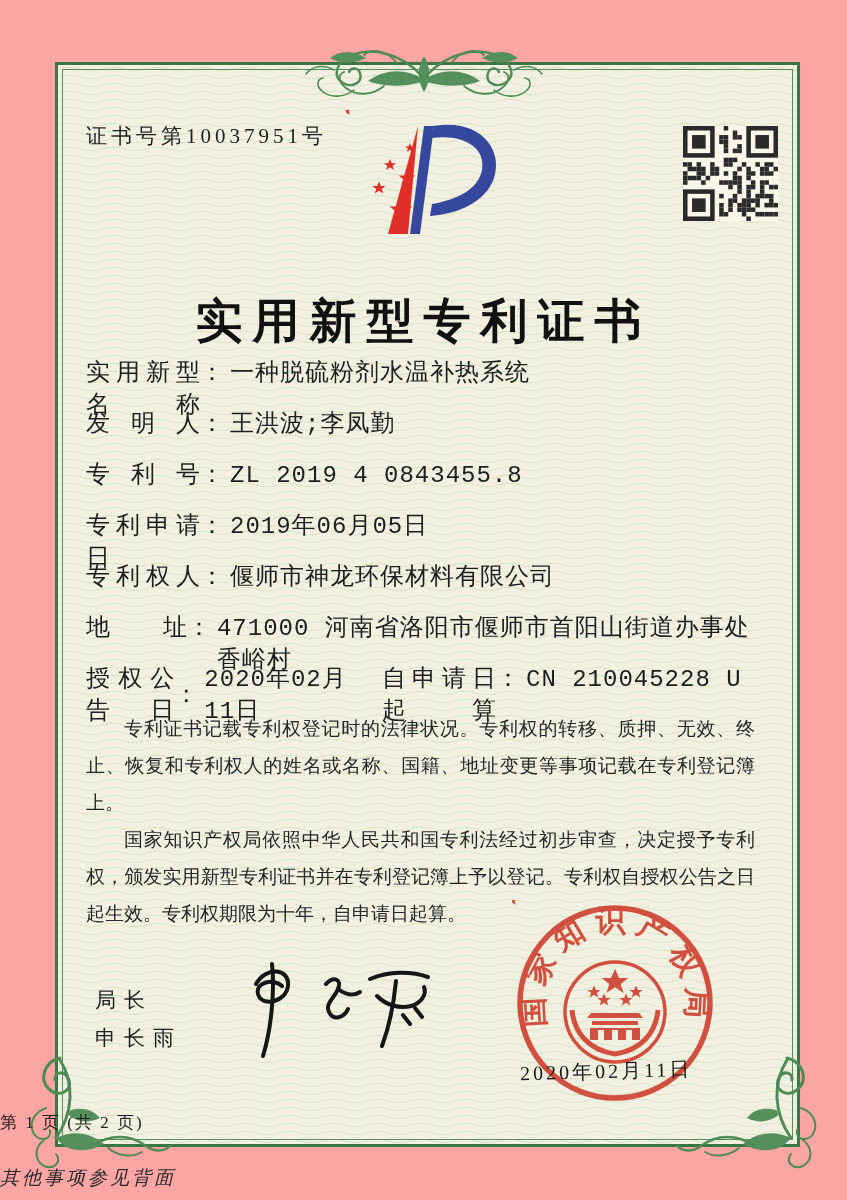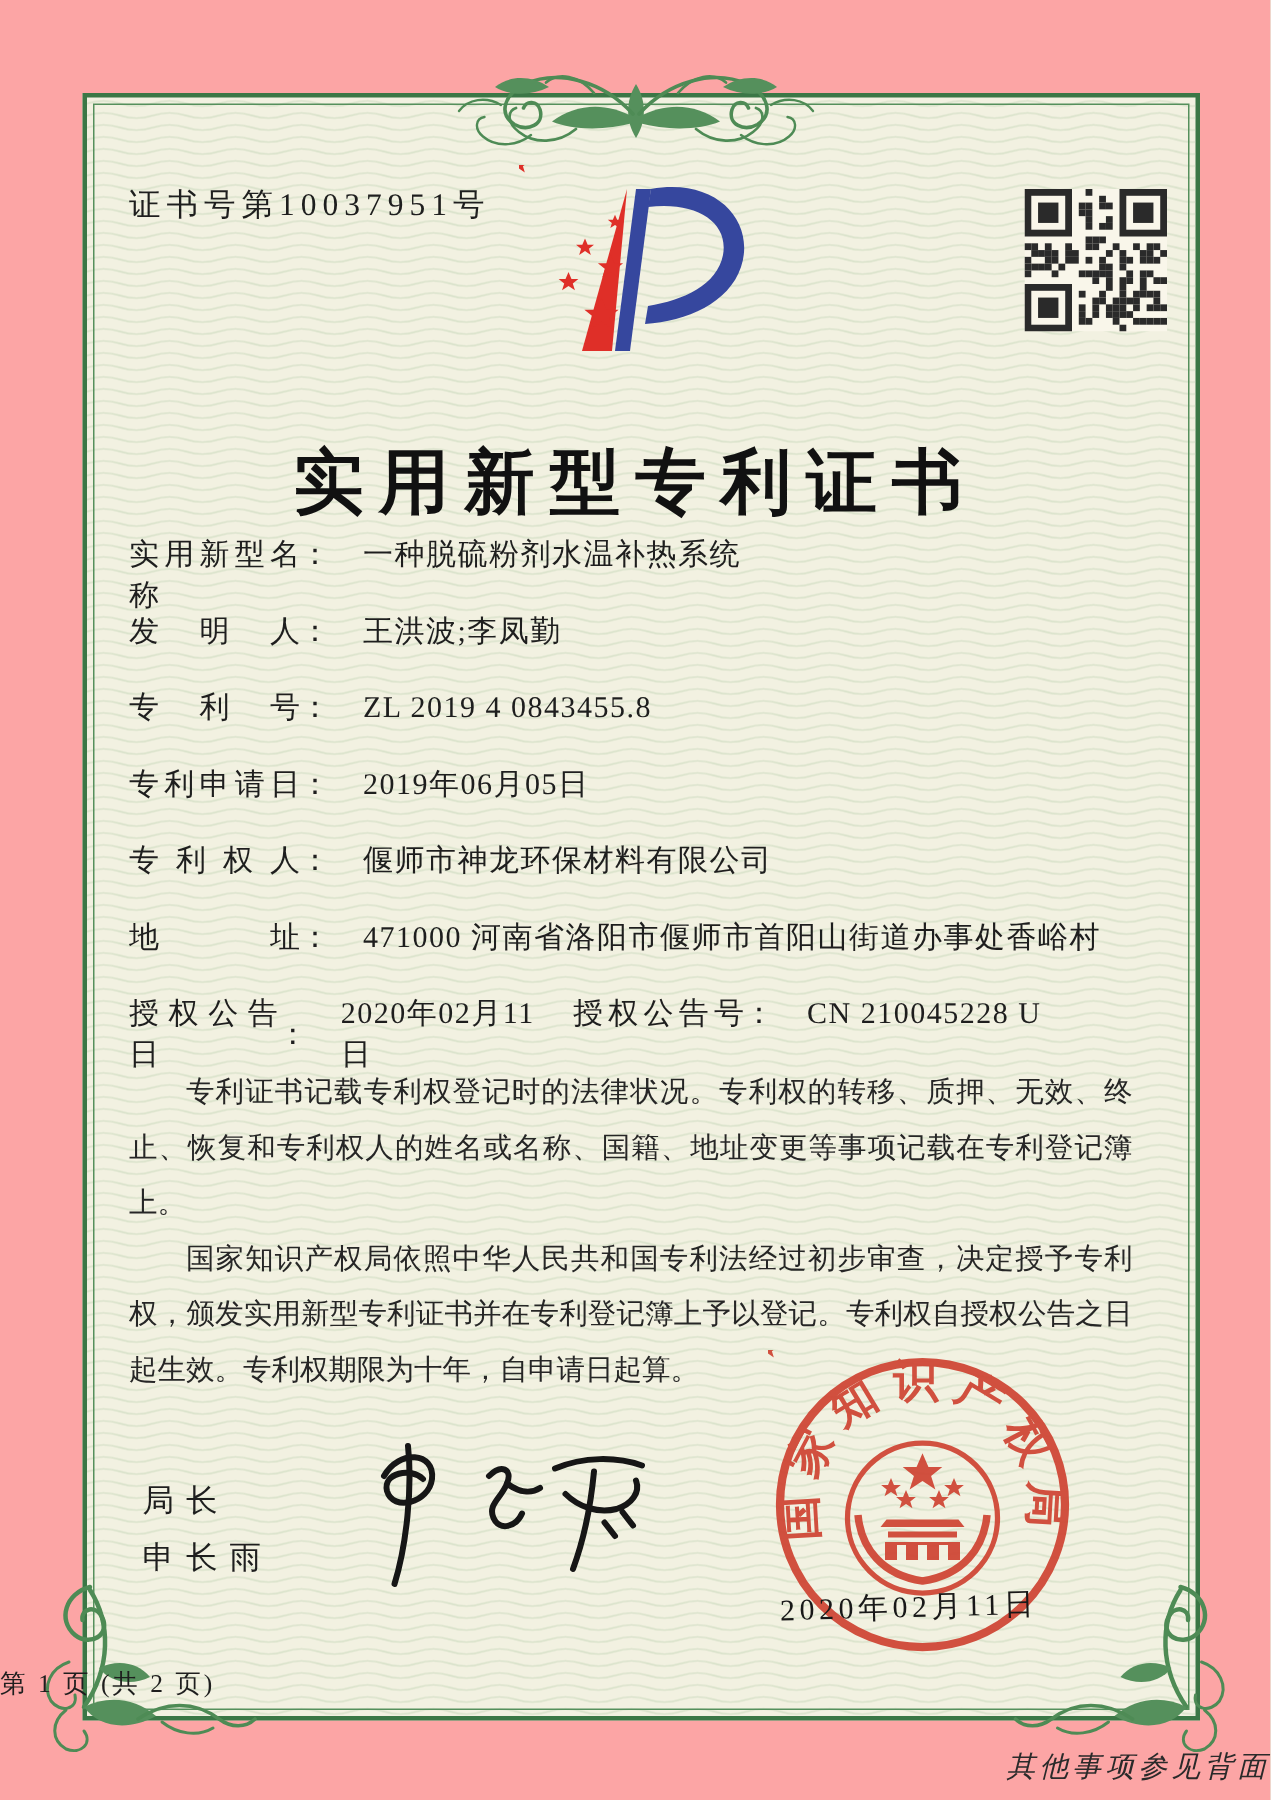--- a/index.html
+++ b/index.html
@@ -18,39 +18,39 @@
   .ornament-top { position:absolute; left:304px; top:34px; width:240px; height:84px; }
   .corner-orn { position:absolute; width:150px; height:125px; }
   .corner-orn.left  { left:22px;  top:1048px; }
   .corner-orn.right { right:22px; top:1048px; transform:scaleX(-1); }
   
   .cert-no { position:absolute; left:86px; top:122px; font-size:21px; letter-spacing:4px; }
   .logo { position:absolute; left:346px; top:110px; width:160px; height:132px; }
   .qr   { position:absolute; left:683px; top:126px; width:95px; height:95px; }
   .title { position:absolute; left:0; top:250px; width:100%; text-align:center;
            font-size:47px; font-weight:bold; letter-spacing:10px; color:#111;margin-top:40px; }
-  .fields { position:absolute; left:86px; top:356px; right:92px; font-size:20px; }
+  .fields { position:absolute; left:86px; top:356px; right:92px; font-size:24px; }
   .frow { display:flex; align-items:baseline; height:51px; }
   .flabel { display:inline-block; width:114px; text-align:justify; text-align-last:justify; }
   .fcolon { margin:0 2px 0 0; }
-  .fvalue { margin-left:20px; letter-spacing:1px; }
+  .fvalue { margin-left:4px; letter-spacing:1px;font-family:Liberation Mono, monospace; }
   .pair1 { display:flex; align-items:center; width:272px; flex:none; }
   .pair2 { display:flex; align-items:baseline; margin-left:24px; }
   .paras { position:absolute; left:86px; top:710px; right:92px;
            font-size:19px; line-height:37px; text-align:justify; color:#262626; }
   .paras p { text-indent:2em; }
   .sig-title { position:absolute; left:95px; top:986px; font-size:21px; letter-spacing:8px; }
   .sig-name  { position:absolute; left:95px; top:1024px; font-size:21px; letter-spacing:8px; }
   .signature { position:absolute; left:228px; top:952px; width:215px; height:115px; }
   .seal { position:absolute; left:512px; top:900px; width:206px; height:206px; opacity:.93; }
   .seal-date { position:absolute; left:520px; top:1058px; font-size:20px; letter-spacing:3px;
                color:#181818; transform:rotate(-1.5deg); }
   .page-no { position:absolute; left:0; top:1111px; width:100%; text-align:left;
              font-size:17px; letter-spacing:2px; }
-  .back-note { position:absolute; left:0; top:1165px; width:100%; text-align:right;
+  .back-note { position:absolute; left:0; top:1165px; width:100%; text-align:left;
                font-size:19px; letter-spacing:3px; font-style:italic; color:#2a2a2a; }
   .green-stroke { stroke:#4e8b55; fill:none; stroke-linecap:round; }
   .green-fill { fill:#55905c; }
 </style>
 </head>
 <body>
 
 <div class="page">
 
   <div class="frame">
@@ -285,21 +285,21 @@
         <span class="fcolon">：</span>
       <span class="fvalue">471000 河南省洛阳市偃师市首阳山街道办事处香峪村</span>
     </div>
     <div class="frow">
       <span class="pair1">
         <span class="flabel">授权公告日</span>
           <span class="fcolon">：</span>
         <span class="fvalue">2020年02月11日</span>
       </span>
       <span class="pair2">
-        <span class="flabel">授权公告号</span>
+        <span class="flabel">自申请日起算</span>
           <span class="fcolon">：</span>
         <span class="fvalue">CN 210045228 U</span>
       </span>
     </div>
   </div>
 
   <div class="paras">
     <p>专利证书记载专利权登记时的法律状况。专利权的转移、质押、无效、终止、恢复和专利权人的姓名或名称、国籍、地址变更等事项记载在专利登记簿上。</p>
     <p>国家知识产权局依照中华人民共和国专利法经过初步审查，决定授予专利权，颁发实用新型专利证书并在专利登记簿上予以登记。专利权自授权公告之日起生效。专利权期限为十年，自申请日起算。</p>
   </div>

